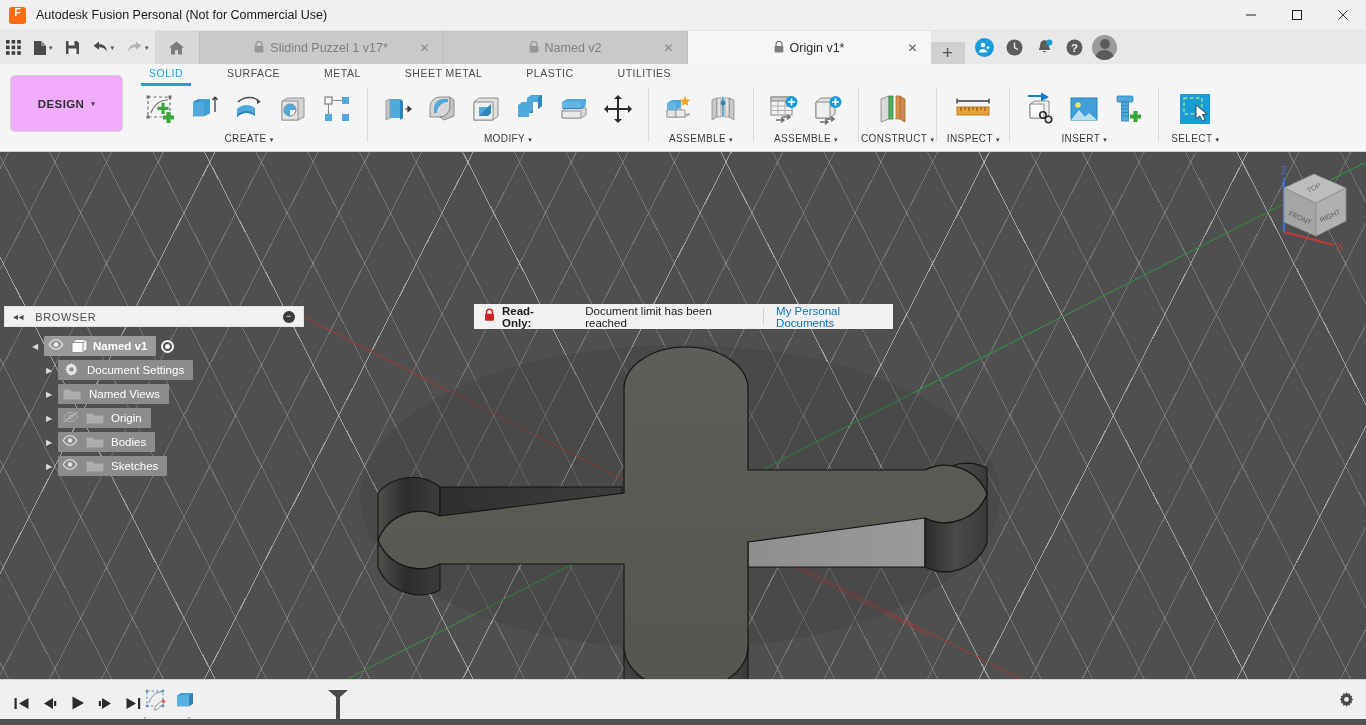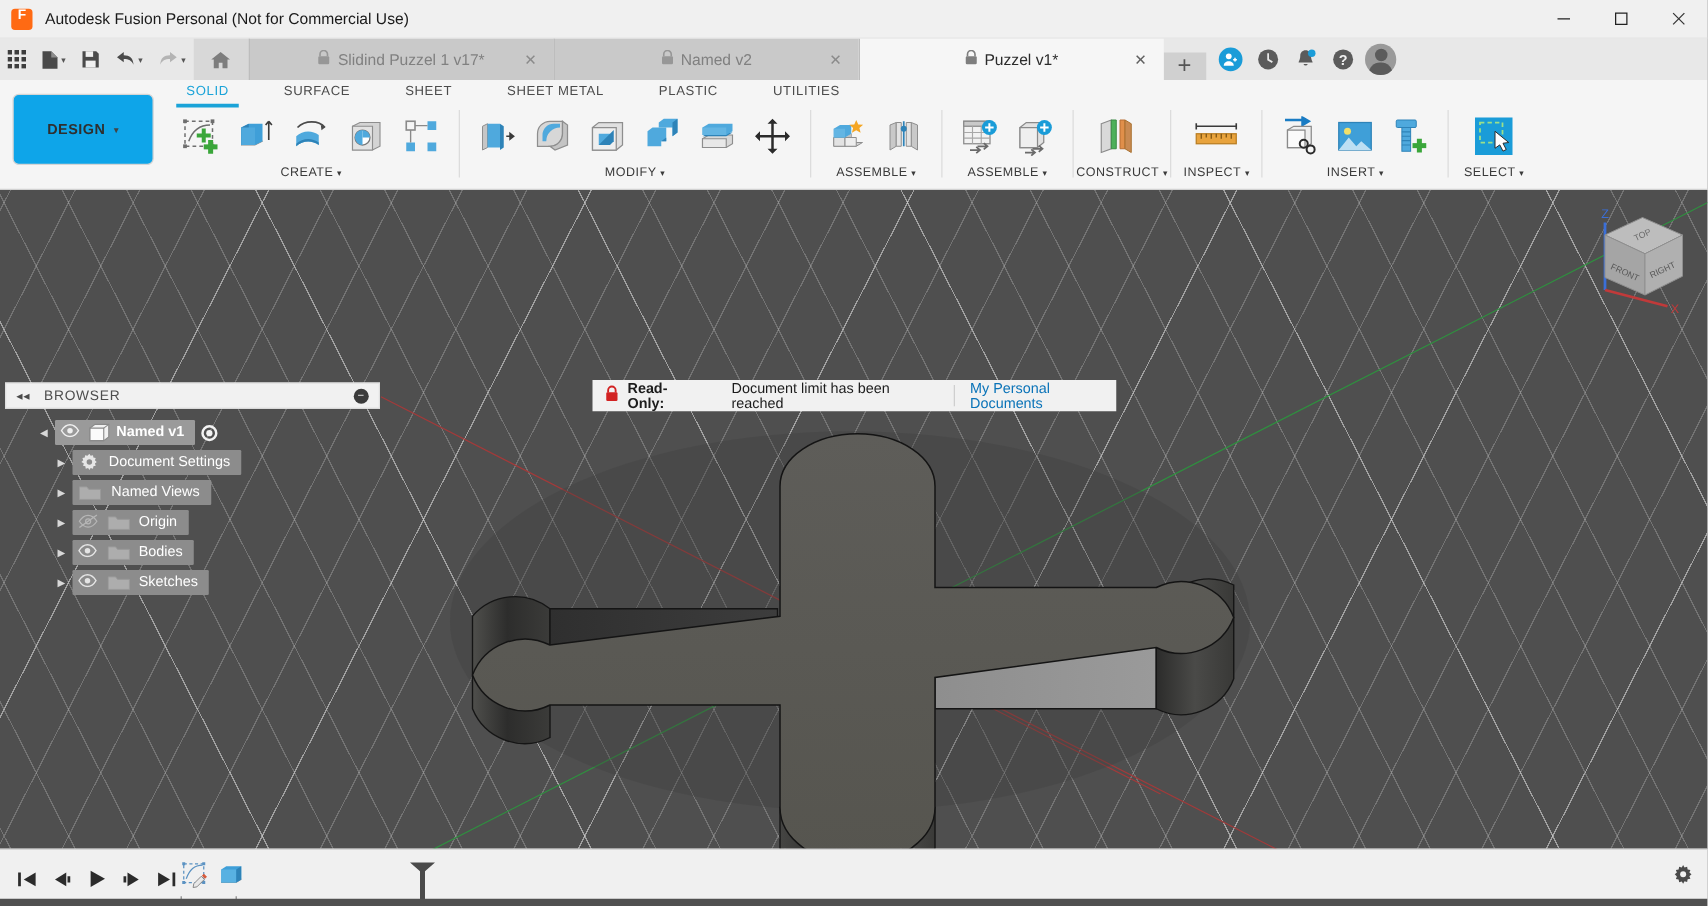--- a/index.html
+++ b/index.html
@@ -85,21 +85,21 @@
     height: 14px; border-radius: 9px 9px 0 0; background: #5b5b5b;
   }
 
   
   .ribbon {
     position: absolute; left: 0; top: 64px; width: 1366px; height: 88px;
     background: #f5f5f5; border-bottom: 1px solid #d2d2d2;
   }
   .design-box {
     position: absolute; left: 10px; top: 11px; width: 113px; height: 57px;
-    border: 1px solid #d5d5d5; border-radius: 5px; background: #0ea5e9;
+    border: 1px solid #d5d5d5; border-radius: 5px; background: #f0abfc;
     display: flex; align-items: center; justify-content: center;
     font-size: 11.5px; font-weight: bold; color: #2f2f2f; letter-spacing: .4px;
   }
   .design-box .caret { margin-left: 7px; font-size: 7px; color: #444; }
 
   .ribbon-tabs {
     position: absolute; left: 133px; top: 0; display: flex; height: 22px;
     align-items: flex-end; gap: 12px;
   }
   .rtab {
@@ -323,21 +323,21 @@
         <span>Named v2</span>
         <span class="tclose">✕</span>
       </div>
       <div class="tab active">
         <span class="lock">
           <svg width="10" height="12" viewBox="0 0 10 12">
               <path d="M2 5V3.4a3 3 0 016 0V5" fill="none" stroke="#6a6a6a" stroke-width="1.3"></path>
               <rect x="0.6" y="5" width="8.8" height="6.4" rx="1" fill="#6a6a6a"></rect>
             </svg>
         </span>
-        <span>Puzzel v1*</span>
+        <span>Origin v1*</span>
         <span class="tclose">✕</span>
       </div>
       <div class="tab-add">+</div>
     </div>
 
     <div class="right-icons">
       <div class="ricon">
         <div class="circ" style="background:#1a9cd8;">
           <svg width="13" height="13" viewBox="0 0 13 13">
               <circle cx="5" cy="4" r="2.3" fill="#fff"></circle>
@@ -374,21 +374,21 @@
   <div class="ribbon">
 
     <div class="design-box">
       <span>DESIGN</span>
       <span class="caret">▾</span>
     </div>
 
     <div class="ribbon-tabs">
       <div class="rtab active">SOLID</div>
       <div class="rtab">SURFACE</div>
-      <div class="rtab">SHEET</div>
+      <div class="rtab">METAL</div>
       <div class="rtab">SHEET METAL</div>
       <div class="rtab">PLASTIC</div>
       <div class="rtab">UTILITIES</div>
     </div>
 
     <div class="groups">
 
       <div class="group">
         <div class="group-icons">
           <div class="ico">

